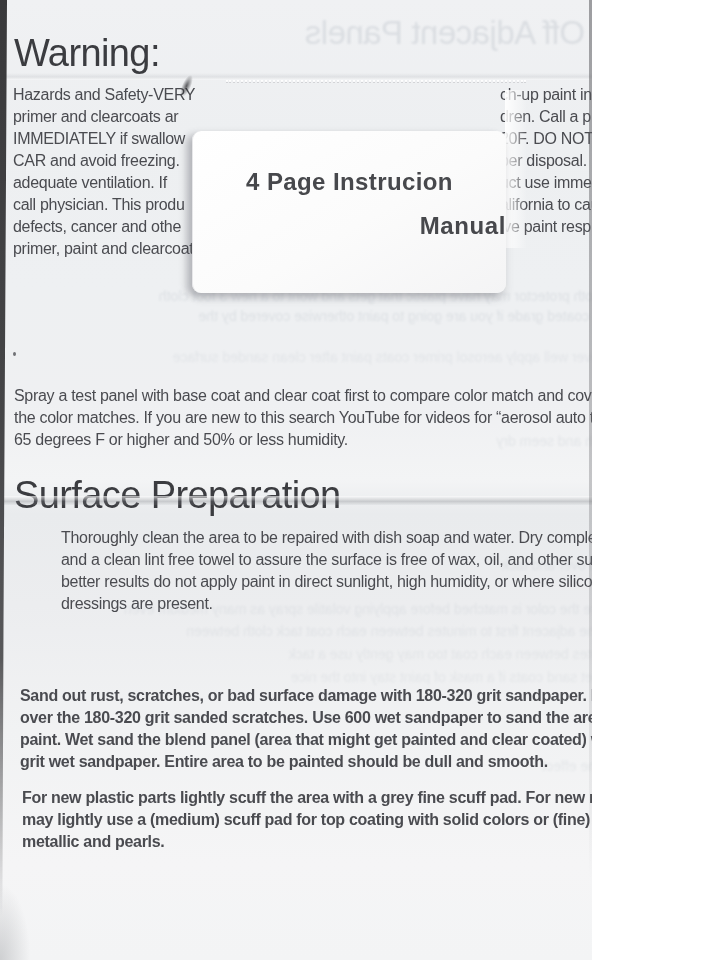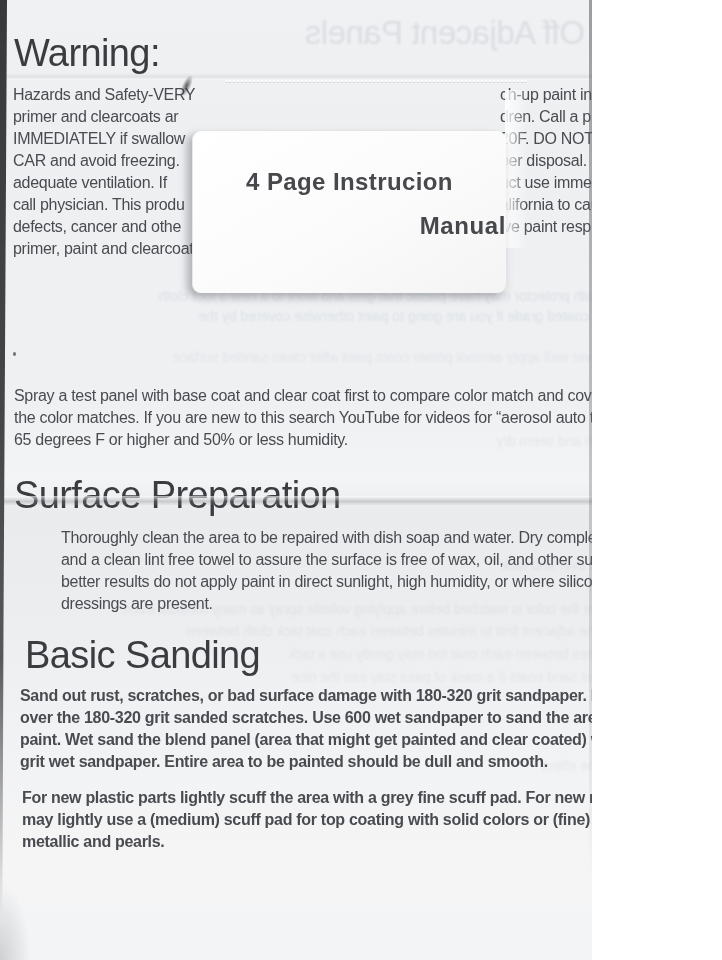--- a/index.html
+++ b/index.html
@@ -153,21 +153,20 @@
   </div>
   <div class="perf"></div>
   <div class="pen-mark"></div>
 
   <div class="start-dot"></div>
   <p class="para p-before">Spray a test panel with base coat and clear coat first to compare color match and coverage. Make sure the color matches.  If you are new to this search YouTube for videos for “aerosol auto touchup”.  Use at 65 degrees F or higher and 50% or less humidity.</p>
 
   <h1 class="heading h-surface">Surface Preparation</h1>
   <p class="para p-surface">Thoroughly clean the area to be repaired with dish soap and water.  Dry completely. Use prep solvent and a clean lint free towel to assure the surface is free of wax, oil, and other surface contaminates. For better results do not apply paint in direct sunlight, high humidity, or where silicone waxes and tire dressings are present.</p>
 
-  <h1 class="heading h-basic">Basic Sanding</h1>
   <p class="para p-basic1">Sand out rust, scratches, or bad surface damage with 180-320 grit sandpaper. Primer will cover over the 180-320 grit sanded scratches. Use 600 wet sandpaper to sand the area you wish to paint. Wet sand the blend panel (area that might get painted and clear coated) with 1000-1500 grit wet sandpaper. Entire area to be painted should be dull and smooth.</p>
   <p class="para p-basic2">For new plastic parts lightly scuff the area with a grey fine scuff pad. For new metal parts you may lightly use a (medium) scuff pad for top coating with solid colors or (fine) scuff pad for metallic and pearls.</p>
 
   <div class="edge-left"></div>
   <div class="edge-right"></div>
   <div class="smudge-bl"></div>
 
 </div>
 
 </body></html>

